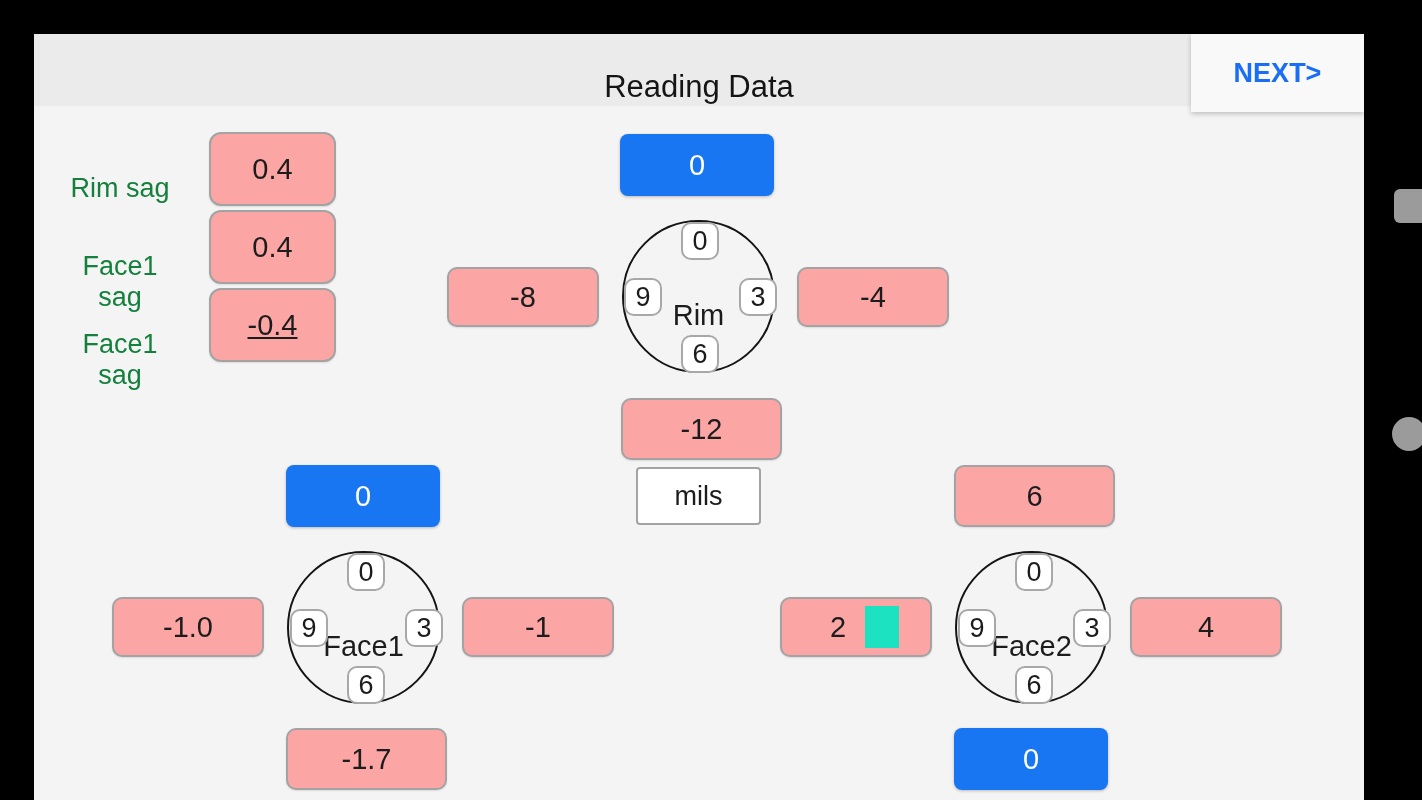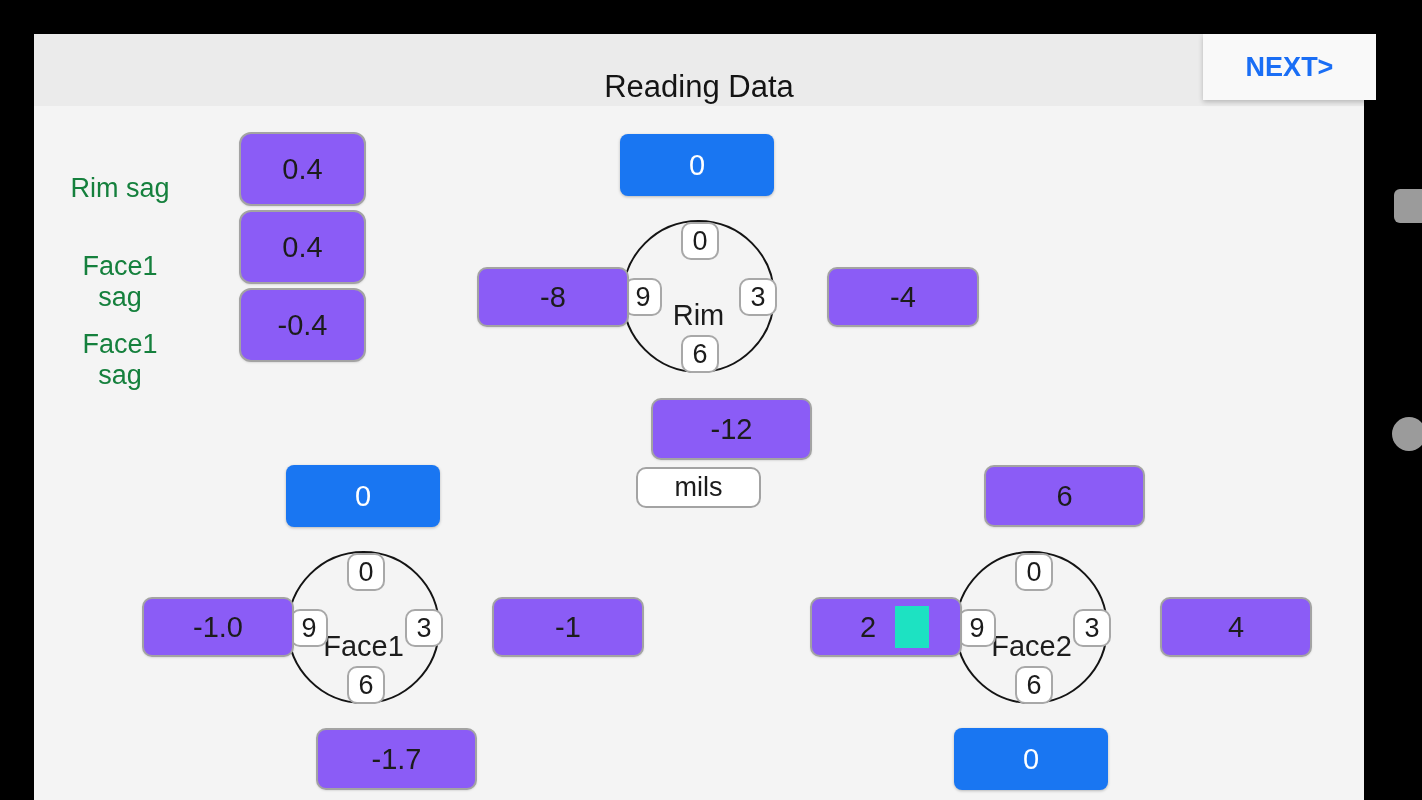--- a/index.html
+++ b/index.html
@@ -25,59 +25,57 @@
     width: 1330px; height: 72px;
     background: #ebebeb;
   }
   .appbar-title {
     position: absolute; left: 0; top: 0; width: 1330px; height: 72px;
     line-height: 72px; text-align: center;
     font-size: 31px; color: #141414;
   }
   .next-card {
     position: absolute; left: 1157px; top: 0;
-    width: 173px; height: 66px;
+    width: 173px; height: 78px;
     background: #f9f9f9;
     box-shadow: 0 2px 5px rgba(0,0,0,0.22);
     display: flex; align-items: center; justify-content: center;
     font-size: 27px; font-weight: bold;
     color: var(--next-blue, #1a6ef5);
     cursor: pointer;
     z-index: 5;
-    margin-left: 12px;
   }
   
   .box {
     position: absolute;
-    background: #8b5cf6;
+    background: #fca5a5;
     border: 2px solid #a3a3a3;
     border-radius: 10px;
     display: flex; align-items: center; justify-content: center;
     font-size: 29px; color: #1c1c1c;
     box-shadow: 0 1px 2px rgba(0,0,0,0.10);
-    margin-left: 30px;
   }
   .box.side { width: 152px; height: 60px; }
   .box.slot { width: 161px; height: 62px; }
   .box.sag  { width: 127px; height: 74px; border-radius: 12px; }
   .btn-blue {
     position: absolute;
     width: 154px; height: 62px;
     background: var(--accent, #1976f2);
     border: none; border-radius: 8px;
     display: flex; align-items: center; justify-content: center;
     font-size: 29px; color: #fff;
     box-shadow: 0 1px 3px rgba(0,0,0,0.25);
     cursor: pointer;
   }
   .mils-btn {
     position: absolute;
-    width: 125px; height: 41px;
+    width: 125px; height: 58px;
     background: #fff;
-    border: 2px solid #a3a3a3; border-radius: 10px;
+    border: 2px solid #a3a3a3; border-radius: 4px;
     display: flex; align-items: center; justify-content: center;
     font-size: 27px; color: #1c1c1c;
     cursor: pointer;
   }
   .dial-circle {
     position: absolute;
     width: 153px; height: 153px;
     border: 2px solid #141414;
     border-radius: 50%;
     background: transparent;
@@ -145,21 +143,21 @@
     <div class="next-card">NEXT&gt;</div>
 
     <div>
       <div class="sag-label" style="top:122px;">Rim sag</div>
       <div class="box sag" style="left:175px; top:98px;">0.4</div>
 
       <div class="sag-label" style="top:200px;">Face1 sag</div>
       <div class="box sag" style="left:175px; top:176px;">0.4</div>
 
       <div class="sag-label" style="top:278px;">Face1 sag</div>
-      <div class="box sag" style="left:175px; top:254px;">-0.4</div>
+      <div class="box sag" style="left:175px; top:254px;text-decoration:underline;">-0.4</div>
     </div>
 
     <div>
       <div class="btn-blue" style="left:586px; top:100px;">0</div>
 
       <div class="dial-circle" style="left:588px; top:186px;"></div>
       <div class="dial-name" style="left:588px; top:248px;">Rim</div>
       <div class="badge" style="left:647px; top:188px;">0</div>
       <div class="badge" style="left:590px; top:244px;">9</div>
       <div class="badge" style="left:705px; top:244px;">3</div>

